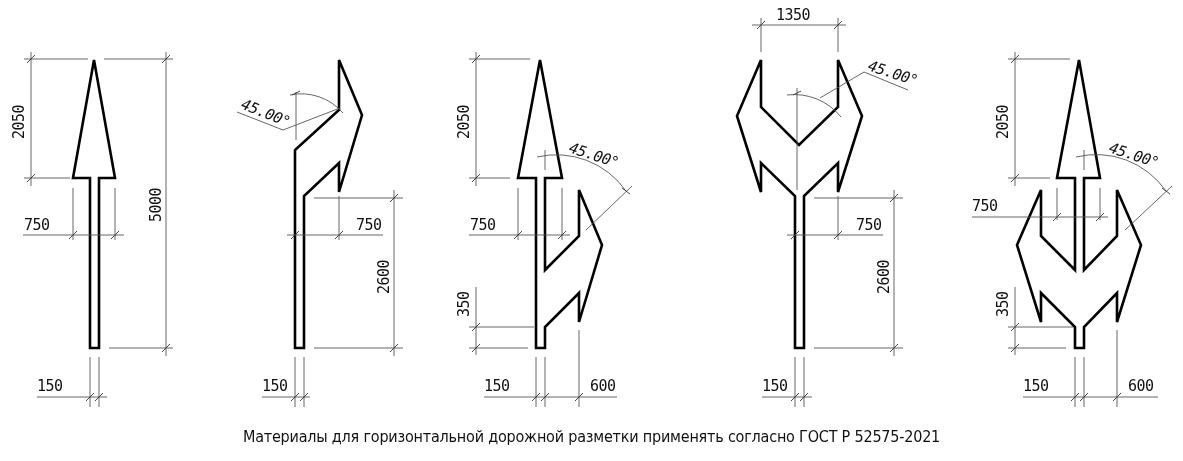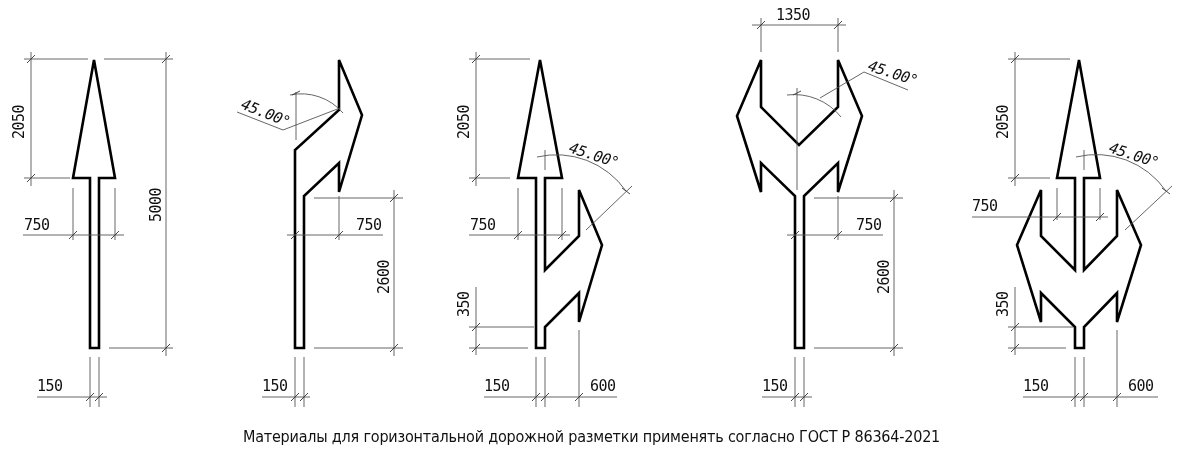--- a/index.html
+++ b/index.html
@@ -196,13 +196,13 @@
     <line class="tick" x1="1071" y1="401" x2="1079" y2="393"></line>
     <line class="tick" x1="1080" y1="401" x2="1088" y2="393"></line>
     <text class="dimtext" x="1023" y="391">150</text>
 
     <line class="dim" x1="1117" y1="330" x2="1117" y2="407"></line>
     <line class="tick" x1="1113" y1="401" x2="1121" y2="393"></line>
     <text class="dimtext" x="1128" y="391">600</text>
   </g>
 </svg>
 
-<div class="note">Материалы для горизонтальной дорожной разметки применять согласно ГОСТ Р 86364-2021</div>
+<div class="note">Материалы для горизонтальной дорожной разметки применять согласно ГОСТ Р 52575-2021</div>
 
 </body></html>

